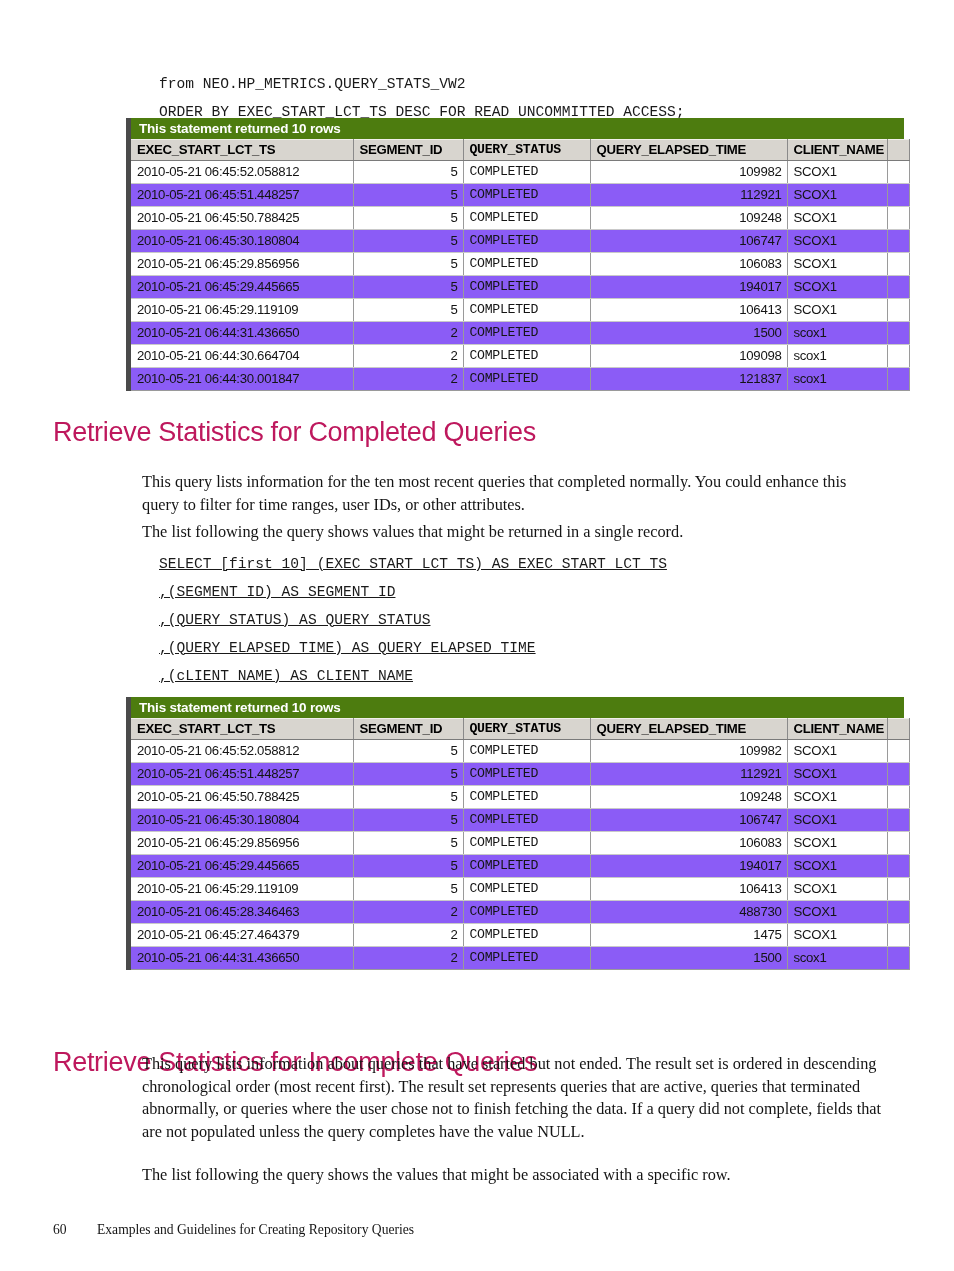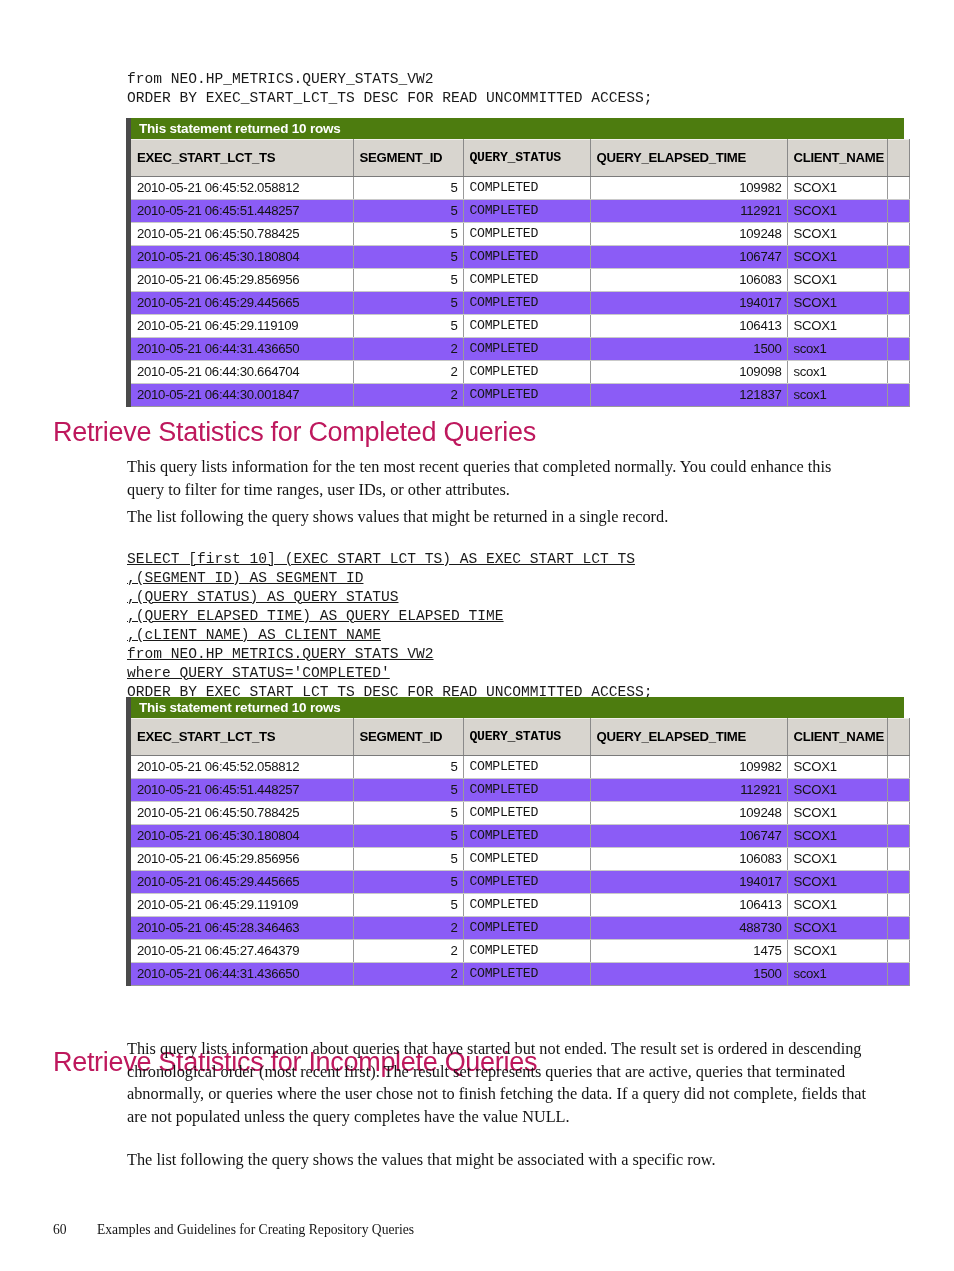--- a/index.html
+++ b/index.html
@@ -14,24 +14,25 @@
     font-family: "Liberation Serif", serif;
     color: #000000;
     overflow: hidden;
   }
 
   
   .code-block {
     position: absolute;
     font-family: "Liberation Mono", monospace;
     font-size: 14.6px;
-    line-height: 19px;
+    line-height: 28px;
     white-space: pre;
     color: #1a1a1a;
     letter-spacing: 0px;
+    margin-left: 32px;
   }
 
   
   .result-grid {
     position: absolute;
     left: 126px;
     width: 778px;
     border-left: 5px solid #4a4a4a;
     box-sizing: border-box;
     background: #ffffff;
@@ -58,21 +59,21 @@
   }
   table.grid th {
     background: #d8d5cf;
     color: #000000;
     font-weight: bold;
     text-align: left;
     padding: 2px 5px 3px 6px;
     border-right: 1px solid #8a8a8a;
     border-bottom: 1px solid #7a7a7a;
     border-top: 1px solid #f1efeb;
-    height: 37px;
+    height: 21px;
     box-sizing: border-box;
     white-space: nowrap;
     overflow: hidden;
     letter-spacing: -0.3px;
   }
   table.grid td {
     padding: 2px 5px 3px 6px;
     border-right: 1px solid #9a9a9a;
     border-bottom: 1px solid #c9c9c9;
     height: 23px;
@@ -107,21 +108,21 @@
     font-family: "Liberation Sans", sans-serif;
     font-weight: normal;
     font-size: 27px;
     line-height: 32px;
     color: #be185d;
     letter-spacing: -0.3px;
     white-space: nowrap;
   }
   p.body-text {
     position: absolute;
-    margin: 1px;
+    margin: 16px;
     left: 126px;
     width: 744px;
     font-family: "Liberation Serif", serif;
     font-size: 16.3px;
     line-height: 22.5px;
     color: #141414;
     text-align: left;
   }
 
   

